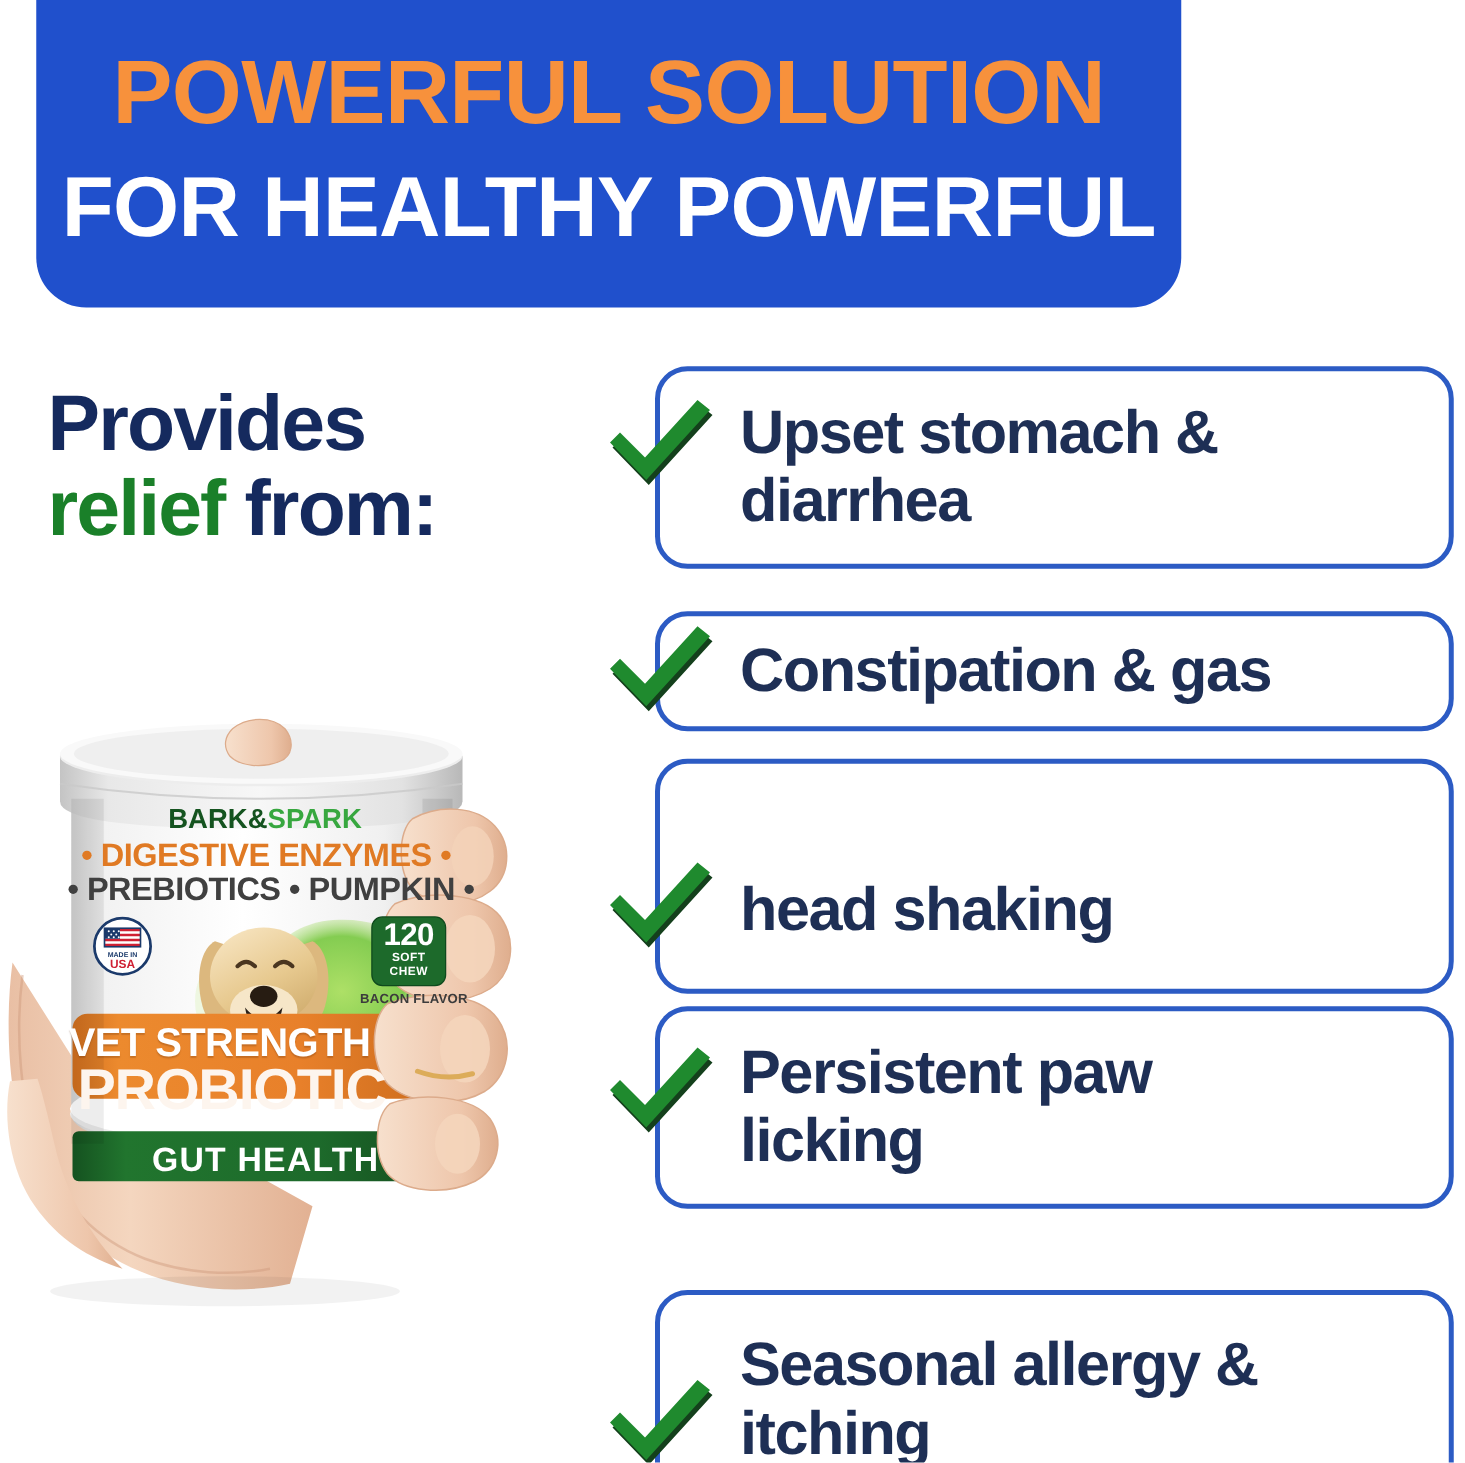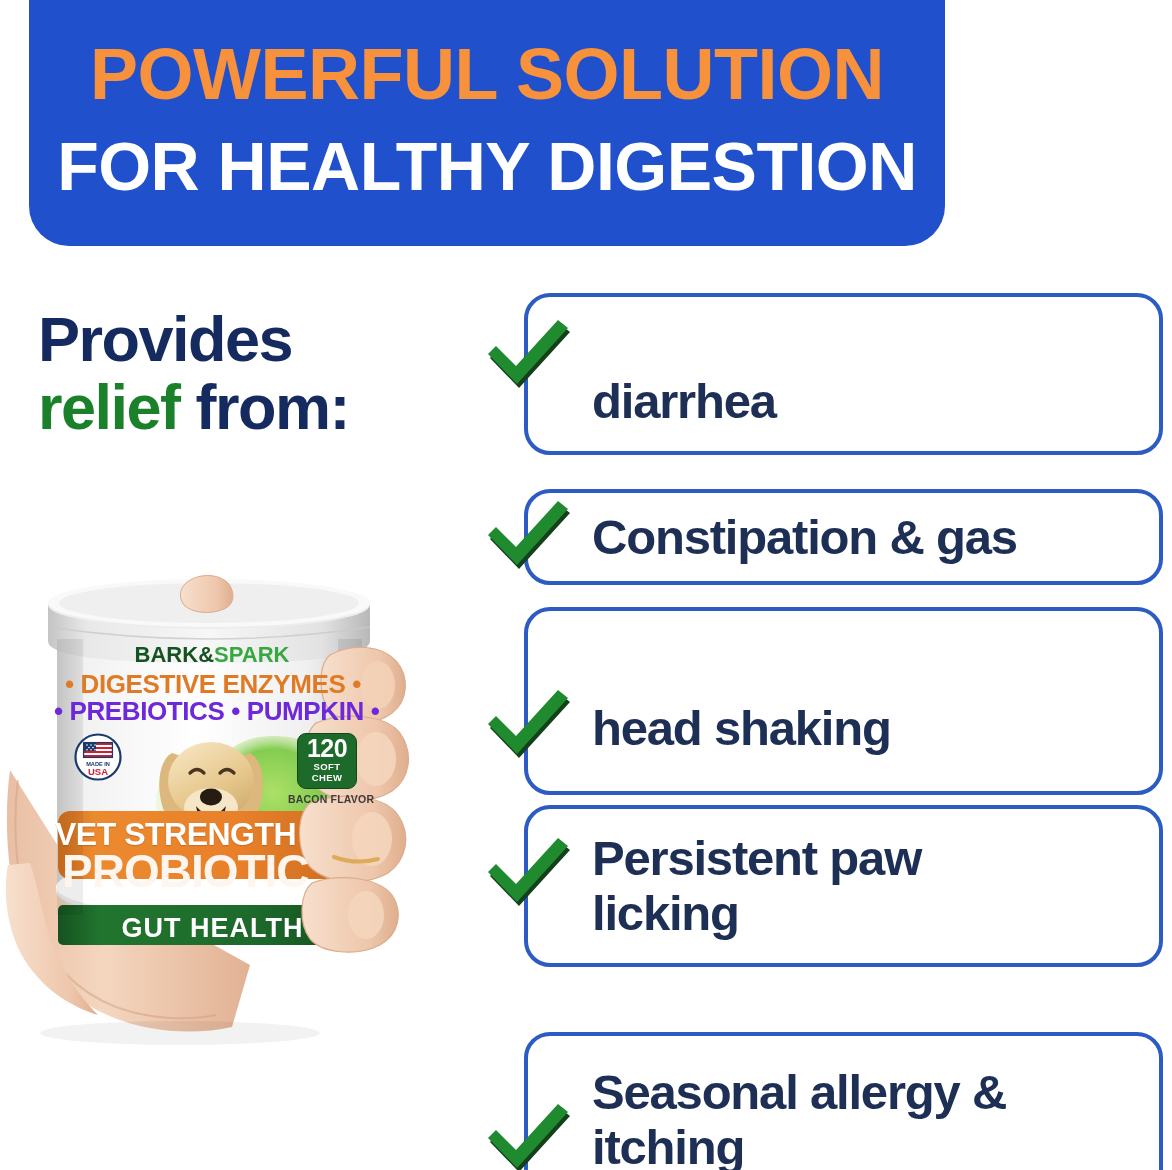--- a/index.html
+++ b/index.html
@@ -150,21 +150,21 @@
     letter-spacing: -0.4px;
     white-space: nowrap;
   }
   .ingr2 {
     position: absolute;
     left: 54px; top: 131px;
     width: 318px;
     text-align: center;
     font-size: 26px;
     font-weight: bold;
-    color: #6d28d9;
+    color: #404040;
     letter-spacing: -0.4px;
     white-space: nowrap;
   }
 
   .usa-badge {
     position: absolute;
     left: 74px; top: 168px;
     width: 48px; height: 48px;
   }
   .usa-badge svg { width: 100%; height: 100%; display: block; }
@@ -241,38 +241,38 @@
     color: #ffffff;
     letter-spacing: 1px;
     white-space: nowrap;
   }
 </style>
 </head>
 <body>
 
 <div class="header-banner">
   <div class="header-line1">POWERFUL SOLUTION</div>
-  <div class="header-line2">FOR HEALTHY DIGESTION</div>
+  <div class="header-line2">FOR HEALTHY POWERFUL</div>
 </div>
 
 <div class="headline">
   <span>Provides</span><br>
   <span class="hl-green">relief</span>
   <span>from:</span>
 </div>
 
 <div class="bullet-box" id="box-1">
   <span class="check-wrap">
     <svg viewBox="0 0 92 92">
       <path d="M6 48 L14 40 L34 60 L76 14 L86 22 L35 78 Z" fill="#14401c"></path>
       <path d="M4 44 L12 36 L32 56 L74 10 L84 18 L33 74 Z" fill="#1f8a2e"></path>
     </svg>
   </span>
   <div class="bullet-text">
-    <br>
+    <span>Upset stomach &amp;</span><br>
     <span>diarrhea</span>
   </div>
 </div>
 
 <div class="bullet-box" id="box-2">
   <span class="check-wrap">
     <svg viewBox="0 0 92 92">
       <path d="M6 48 L14 40 L34 60 L76 14 L86 22 L35 78 Z" fill="#14401c"></path>
       <path d="M4 44 L12 36 L32 56 L74 10 L84 18 L33 74 Z" fill="#1f8a2e"></path>
     </svg>

